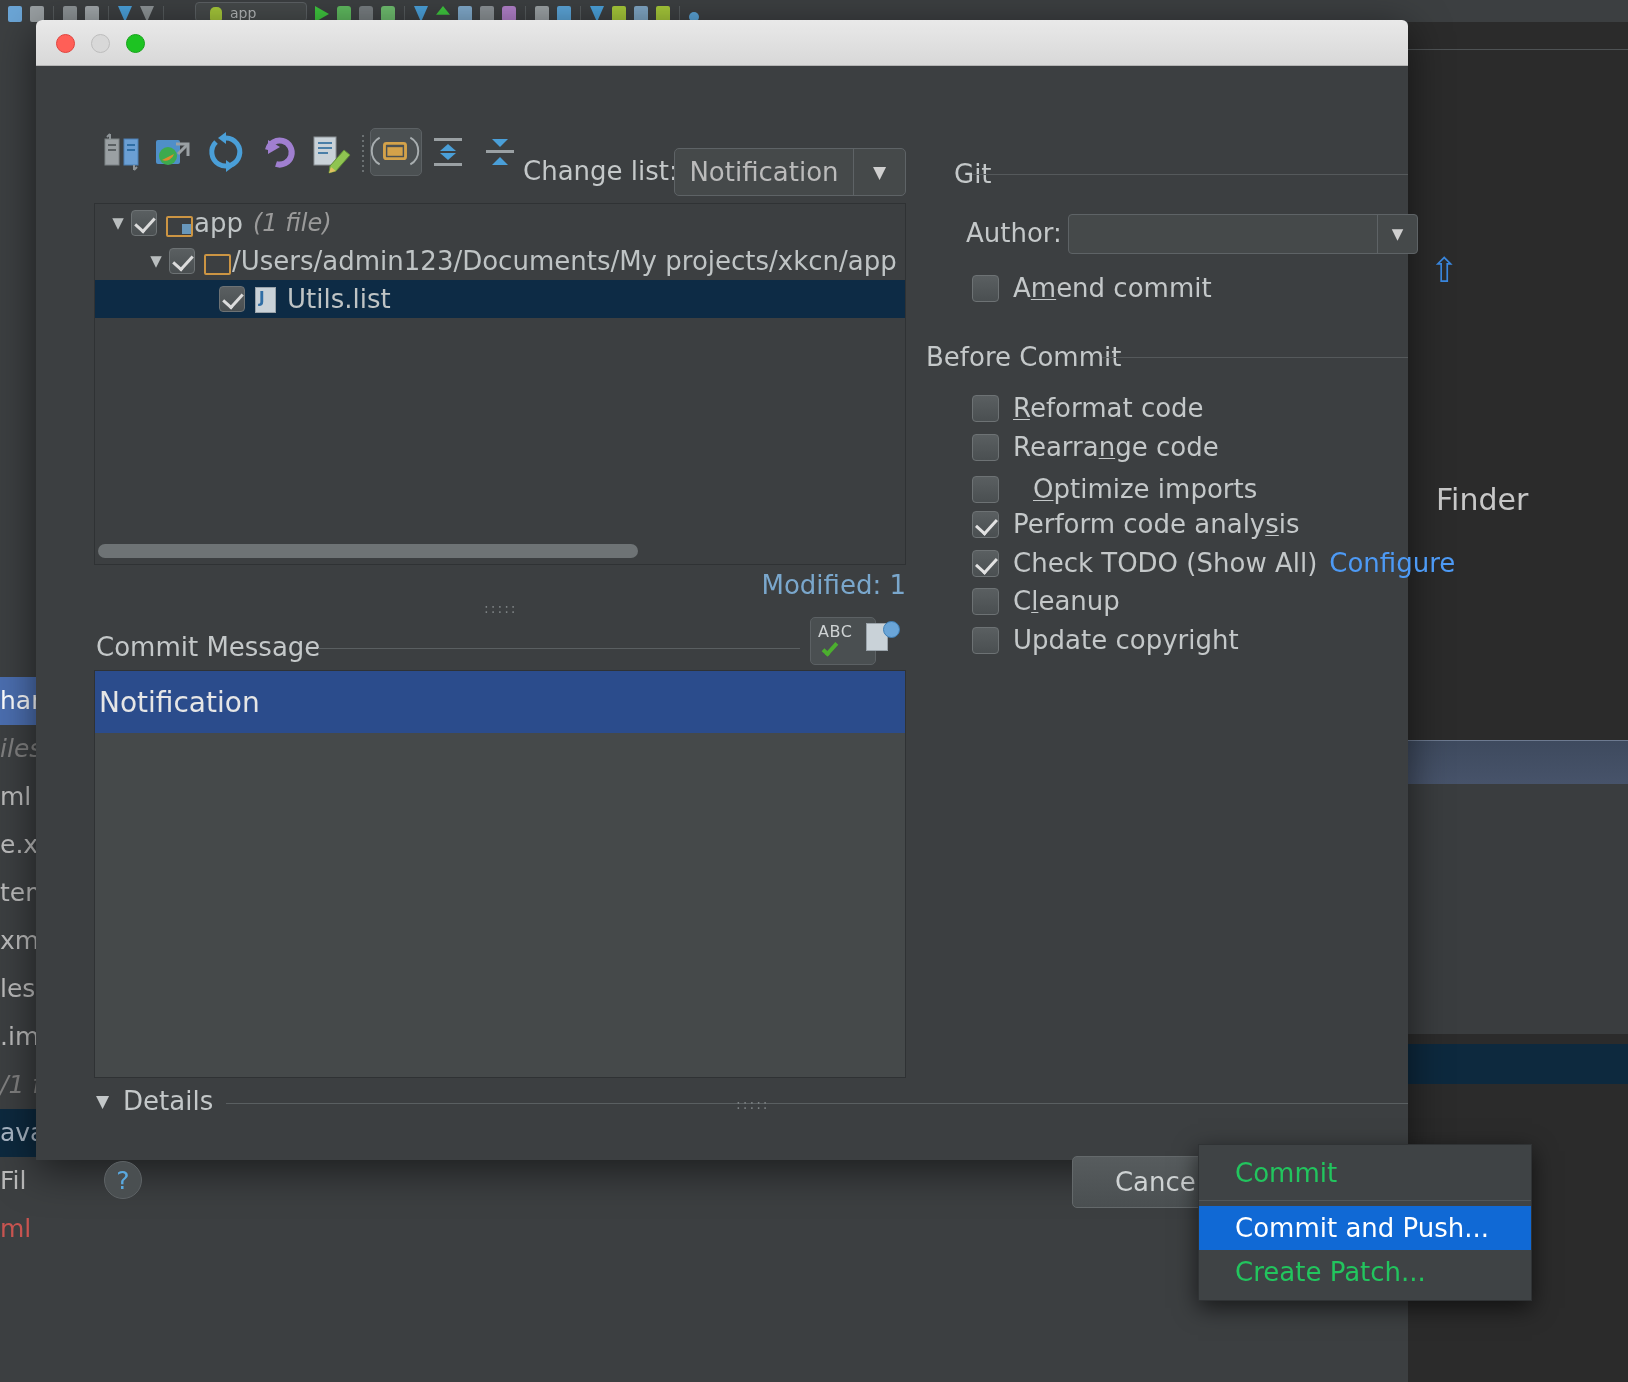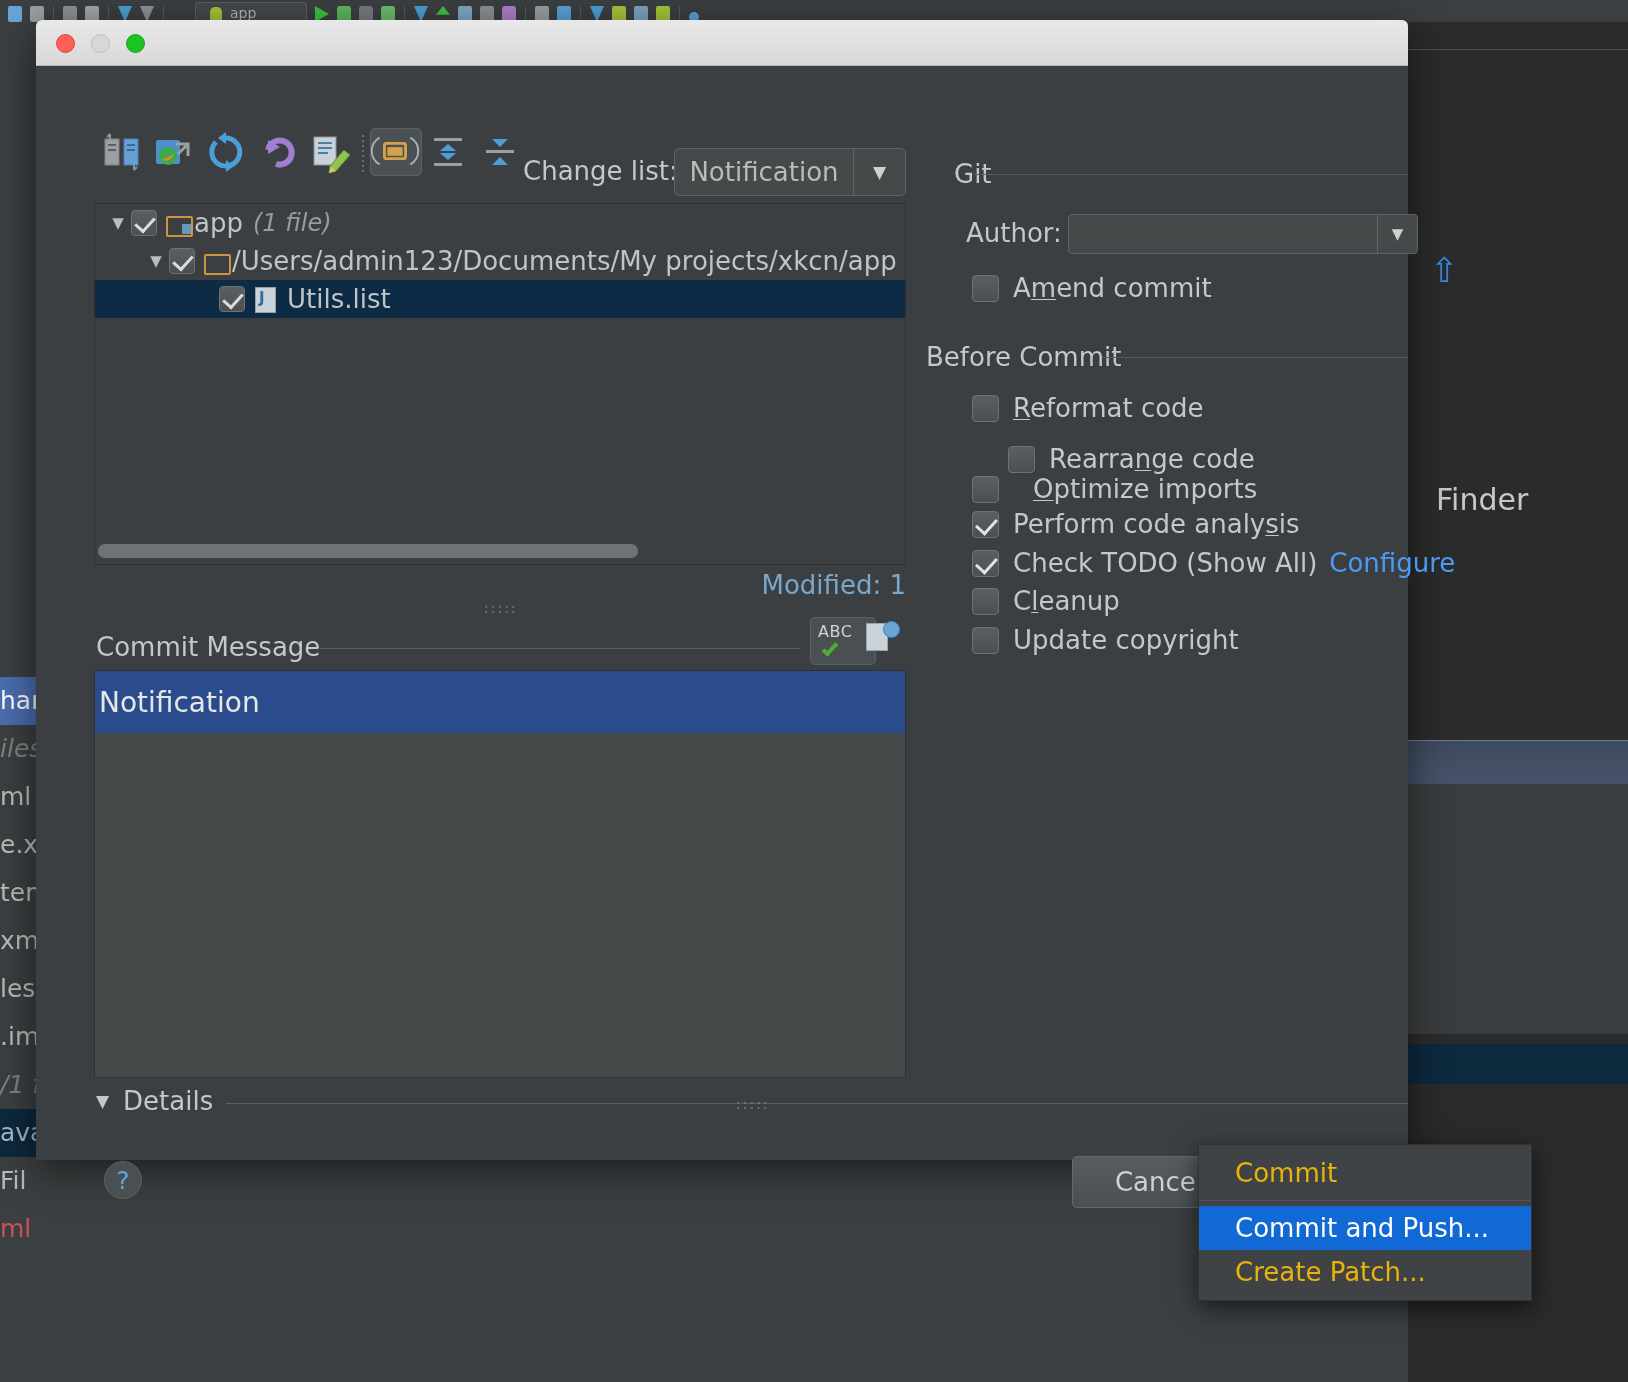--- a/index.html
+++ b/index.html
@@ -226,21 +226,21 @@
   }
   .btn.commit .caret { margin-left: 12px; font-size: 14px; }
 
   
   .dropdown {
     position: absolute; left: 1198px; top: 1144px; width: 334px;
     background: #3f4345; border: 1px solid #303335; box-shadow: 0 7px 22px rgba(0,0,0,.6);
     padding: 6px 0 6px 0;
   }
   .dd-item { height: 44px; display: flex; align-items: center; padding-left: 36px;
-             font-size: 26px; color: #eab308; }
+             font-size: 26px; color: #22c55e; }
   .dd-item.hl { background: #1069d5; color: #ffffff; }
   .dd-sep { height: 1px; background: #525658; margin: 5px 0; }
 </style>
 </head>
 <body>
 
 <div id="ide-root">
 
   <div class="ide-toolbar">
     <div class="tb-ico">
@@ -510,21 +510,21 @@
       <span class="chk-label">A<u>m</u>end commit</span>
     </div>
 
     <div class="sec-title" style="left:890px; top:276px;">Before Commit</div>
     <div class="sec-line" style="left:1066px; top:291px; width:306px;"></div>
 
     <div class="chk-row" style="top:327px;">
       <span class="chk"></span>
       <span class="chk-label"><u>R</u>eformat code</span>
     </div>
-    <div class="chk-row" style="top:378px;margin-left:36px;">
+    <div class="chk-row" style="top:366px;">
       <span class="chk"></span>
       <span class="chk-label">Rearra<u>n</u>ge code</span>
     </div>
     <div class="chk-row" style="top:408px;gap:20px;">
       <span class="chk"></span>
       <span class="chk-label"><u>O</u>ptimize imports</span>
     </div>
     <div class="chk-row" style="top:443px;">
       <span class="chk on"></span>
       <span class="chk-label">Perform code analy<u>s</u>is</span>

